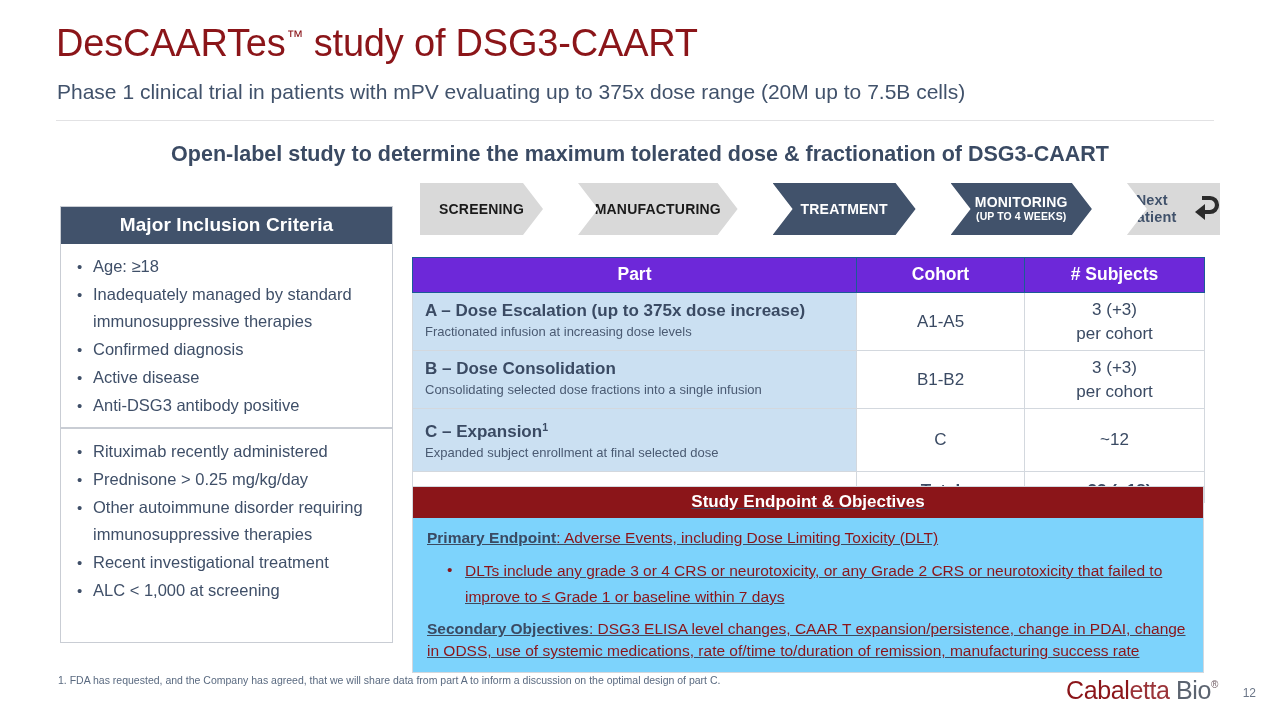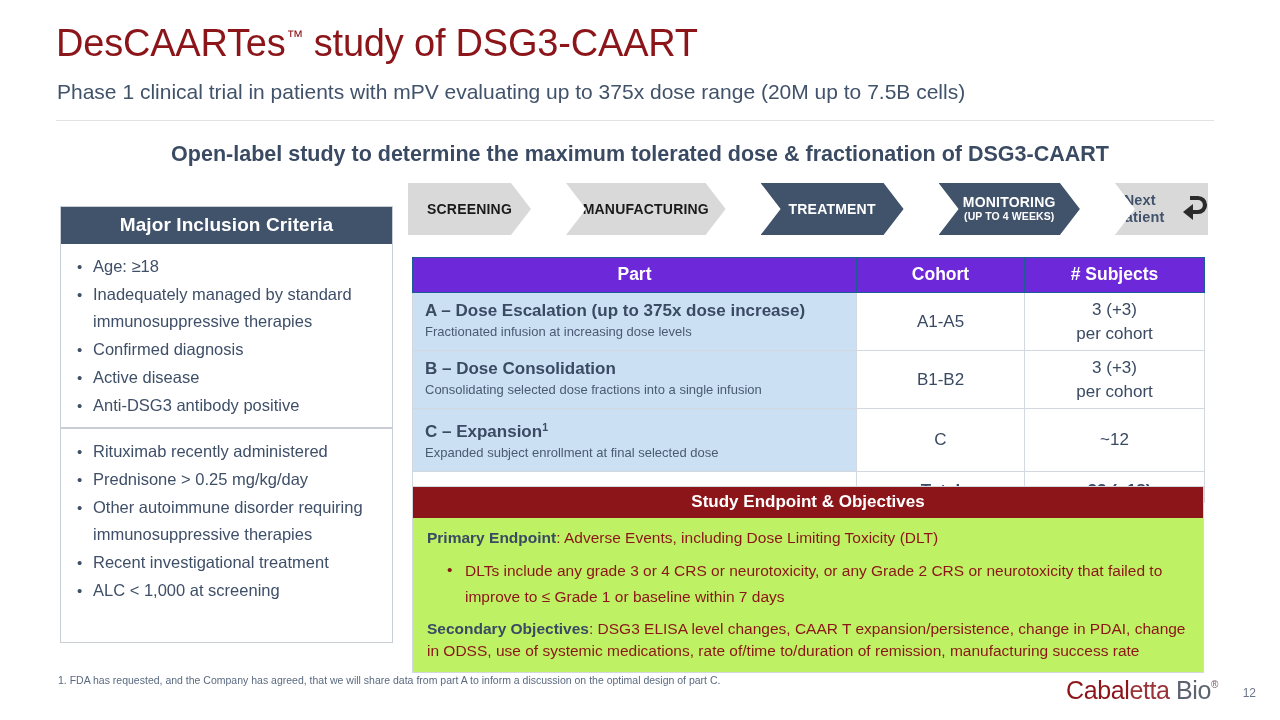--- a/index.html
+++ b/index.html
@@ -98,21 +98,21 @@
     position: absolute;
     left: 2px;
     top: 0;
     font-size: 15px;
     color: #3F4F68;
   }
 
   
   #process-flow {
     position: absolute;
-    left: 408px;
+    left: 420px;
     top: 183px;
     width: 800px;
     height: 44px;
     display: flex;
     gap: 32px;
   }
   .chevron {
     position: relative;
     height: 52px;
     display: flex;
@@ -231,21 +231,22 @@
   }
 
   
   #endpoint-panel {
     position: absolute;
     left: 412px;
     top: 486px;
     width: 792px;
     box-sizing: border-box;
     border: 1px solid #d3d8de;
-    background: #bef264;
+    background: #7dd3fc;
+    text-decoration: underline;
   }
   #endpoint-header {
     background: #8B1519;
     color: #ffffff;
     font-size: 17px;
     font-weight: bold;
     text-align: center;
     padding: 5px 0 6px 0;
   }
   #endpoint-body {

